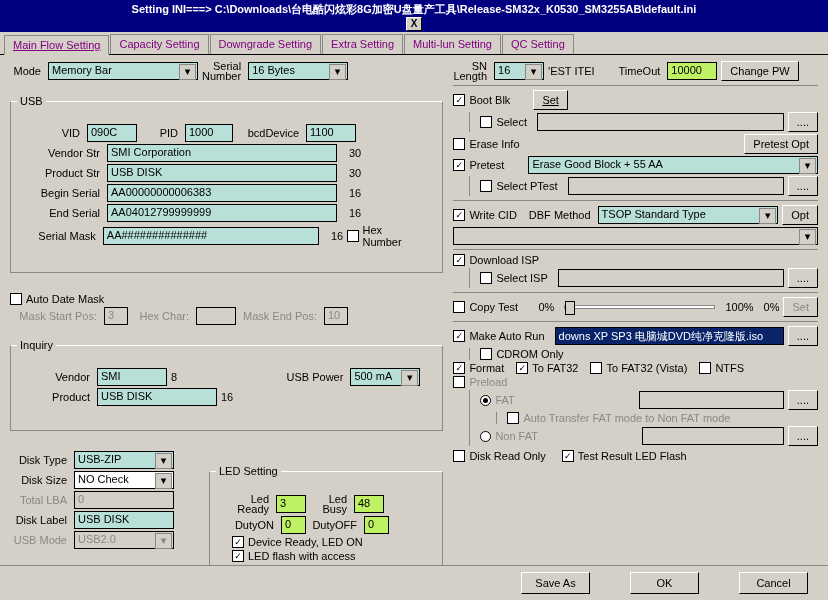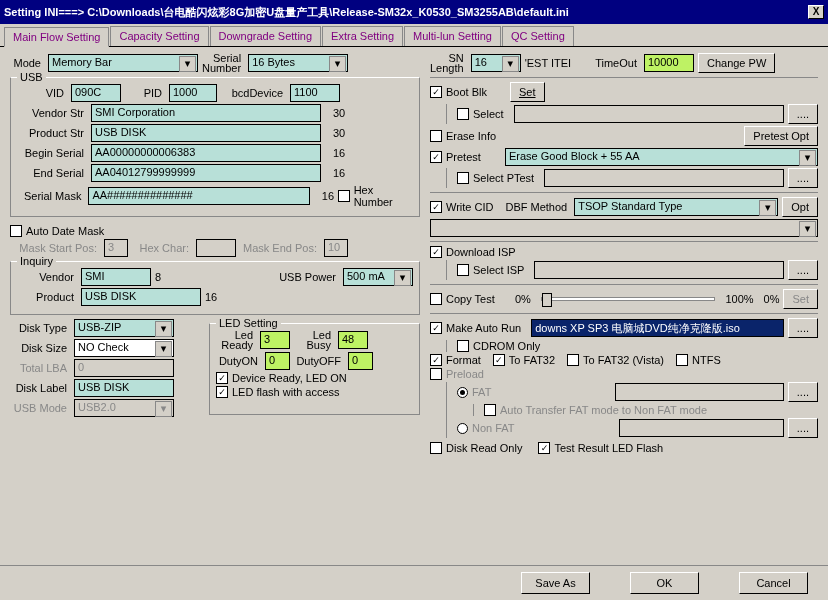--- a/index.html
+++ b/index.html
@@ -1,33 +1,33 @@
 <!DOCTYPE html>
 <html><head>
 <meta charset="utf-8">
 <style>
 * { box-sizing: border-box; font-family: "MS Sans Serif", Tahoma, sans-serif; font-size: 11px; }
 body { margin: 0; background: #d4d0c8; width: 828px; height: 600px; overflow: hidden; }
-.titlebar { background: #000080; color: #fff; padding: 2px 4px; font-family: "Courier New", monospace; font-size: 12px; font-weight: bold; display: flex; justify-content: space-between; align-items: center; height: 24px; }
+.titlebar { background: #000080; color: #fff; padding: 2px 4px; font-family: "Courier New", monospace; font-size: 12px; font-weight: bold; display: flex; justify-content: space-between; align-items: center; height: 32px; flex-direction: column; }
 .close-btn { background: #d4d0c8; color: #000; width: 16px; height: 14px; border: 1px solid #fff; border-right-color: #000; border-bottom-color: #000; text-align: center; line-height: 12px; font-weight: bold; font-size: 10px; cursor: pointer; }
 .tabs { display: flex; border-bottom: 1px solid #000; padding: 2px 4px 0 4px; background: #d4d0c8; }
 .tab { padding: 3px 8px; border: 1px solid #888; border-bottom: none; background: #d4d0c8; margin-right: 1px; cursor: pointer; color: #800080; }
-.tab.active { background: #d4d0c8; border-bottom: 1px solid #d4d0c8; position: relative; top: 1px; }
+.tab.active { background: #d4d0c8; border-bottom: 1px solid #d4d0c8; position: relative; top: 1px; text-decoration: underline; }
 .panel { padding: 6px 10px; display: flex; gap: 10px; }
 .col { flex: 1; }
 .row { display: flex; align-items: center; margin-bottom: 2px; gap: 4px; }
 .lbl { text-align: right; padding-right: 3px; white-space: nowrap; }
 .input { background: #b8e0d8; border: 1px solid #000; padding: 1px 3px; height: 18px; }
 .input.gray { background: #d4d0c8; }
 .input.white { background: #bef264; }
 .input.blue { background: #0a246a; color: #fff; }
 .select { background: #b8e0d8; border: 1px solid #000; padding: 1px 3px; height: 18px; position: relative; }
 .select::after { content: "▾"; position: absolute; right: 1px; top: 1px; width: 15px; height: 14px; background: #d4d0c8; border: 1px solid #888; text-align: center; line-height: 12px; }
 .btn { background: #d4d0c8; border: 1px solid #fff; border-right-color: #000; border-bottom-color: #000; padding: 1px 8px; height: 20px; cursor: pointer; }
-.fieldset { border: 1px solid #888; border-top-color: #fff; padding: 6px; margin: 4px 0; position: relative; }
+.fieldset { border: 1px solid #888; border-top-color: #fff; padding: 22px; margin: 20px 0; position: relative; }
 .fieldset > .legend { position: absolute; top: -7px; left: 6px; background: #d4d0c8; padding: 0 3px; }
 .cb { width: 12px; height: 12px; border: 1px solid #000; background: #fff; display: inline-block; text-align: center; line-height: 10px; font-size: 9px; }
 .cb.checked::before { content: "✓"; }
 .rb { width: 11px; height: 11px; border: 1px solid #000; border-radius: 50%; background: #fff; display: inline-block; position: relative; }
 .rb.checked::before { content: ""; position: absolute; top: 2px; left: 2px; width: 5px; height: 5px; background: #000; border-radius: 50%; }
 .slider-track { flex: 1; height: 4px; background: #fff; border: 1px solid #888; position: relative; margin: 0 6px; }
 .slider-thumb { position: absolute; left: 0; top: -5px; width: 10px; height: 14px; background: #d4d0c8; border: 1px solid #000; }
 .indent { margin-left: 16px; border-left: 1px solid #888; padding-left: 10px; }
 .footer { position: absolute; bottom: 0; width: 100%; border-top: 1px solid #888; padding: 6px 20px; display: flex; justify-content: flex-end; gap: 40px; background: #d4d0c8; }
 .footer .btn { width: 69px; height: 22px; text-align: center; }

